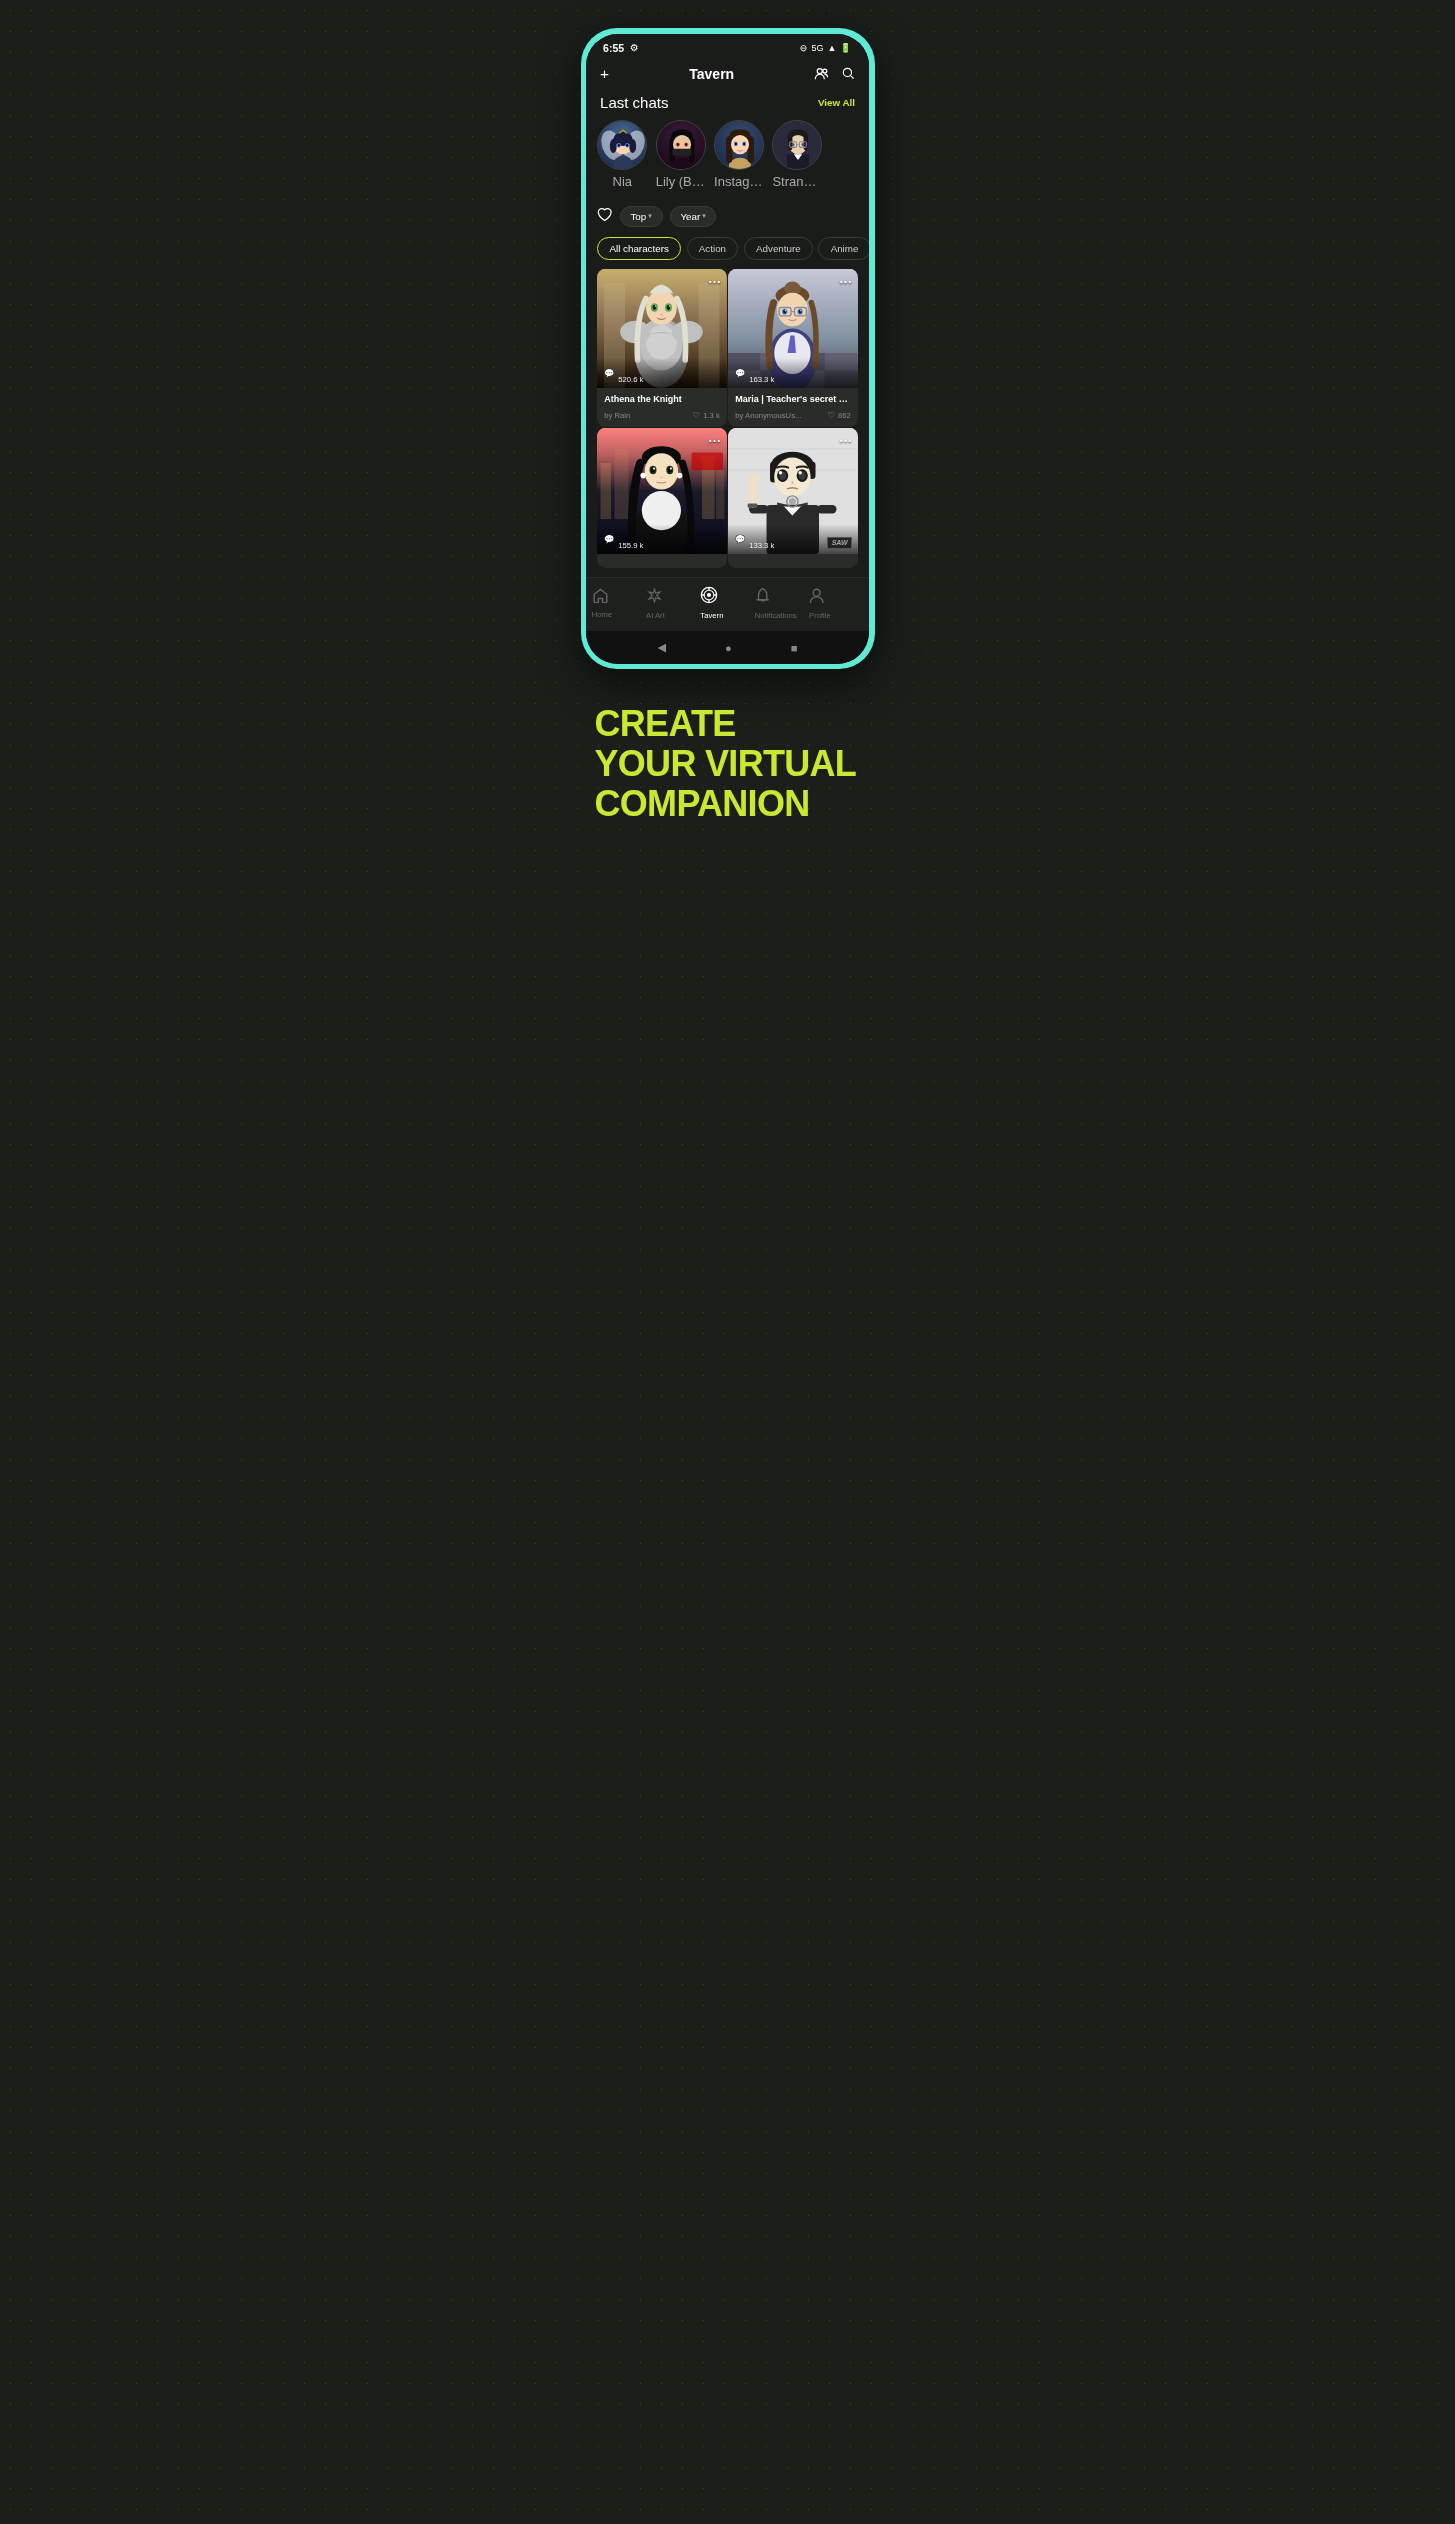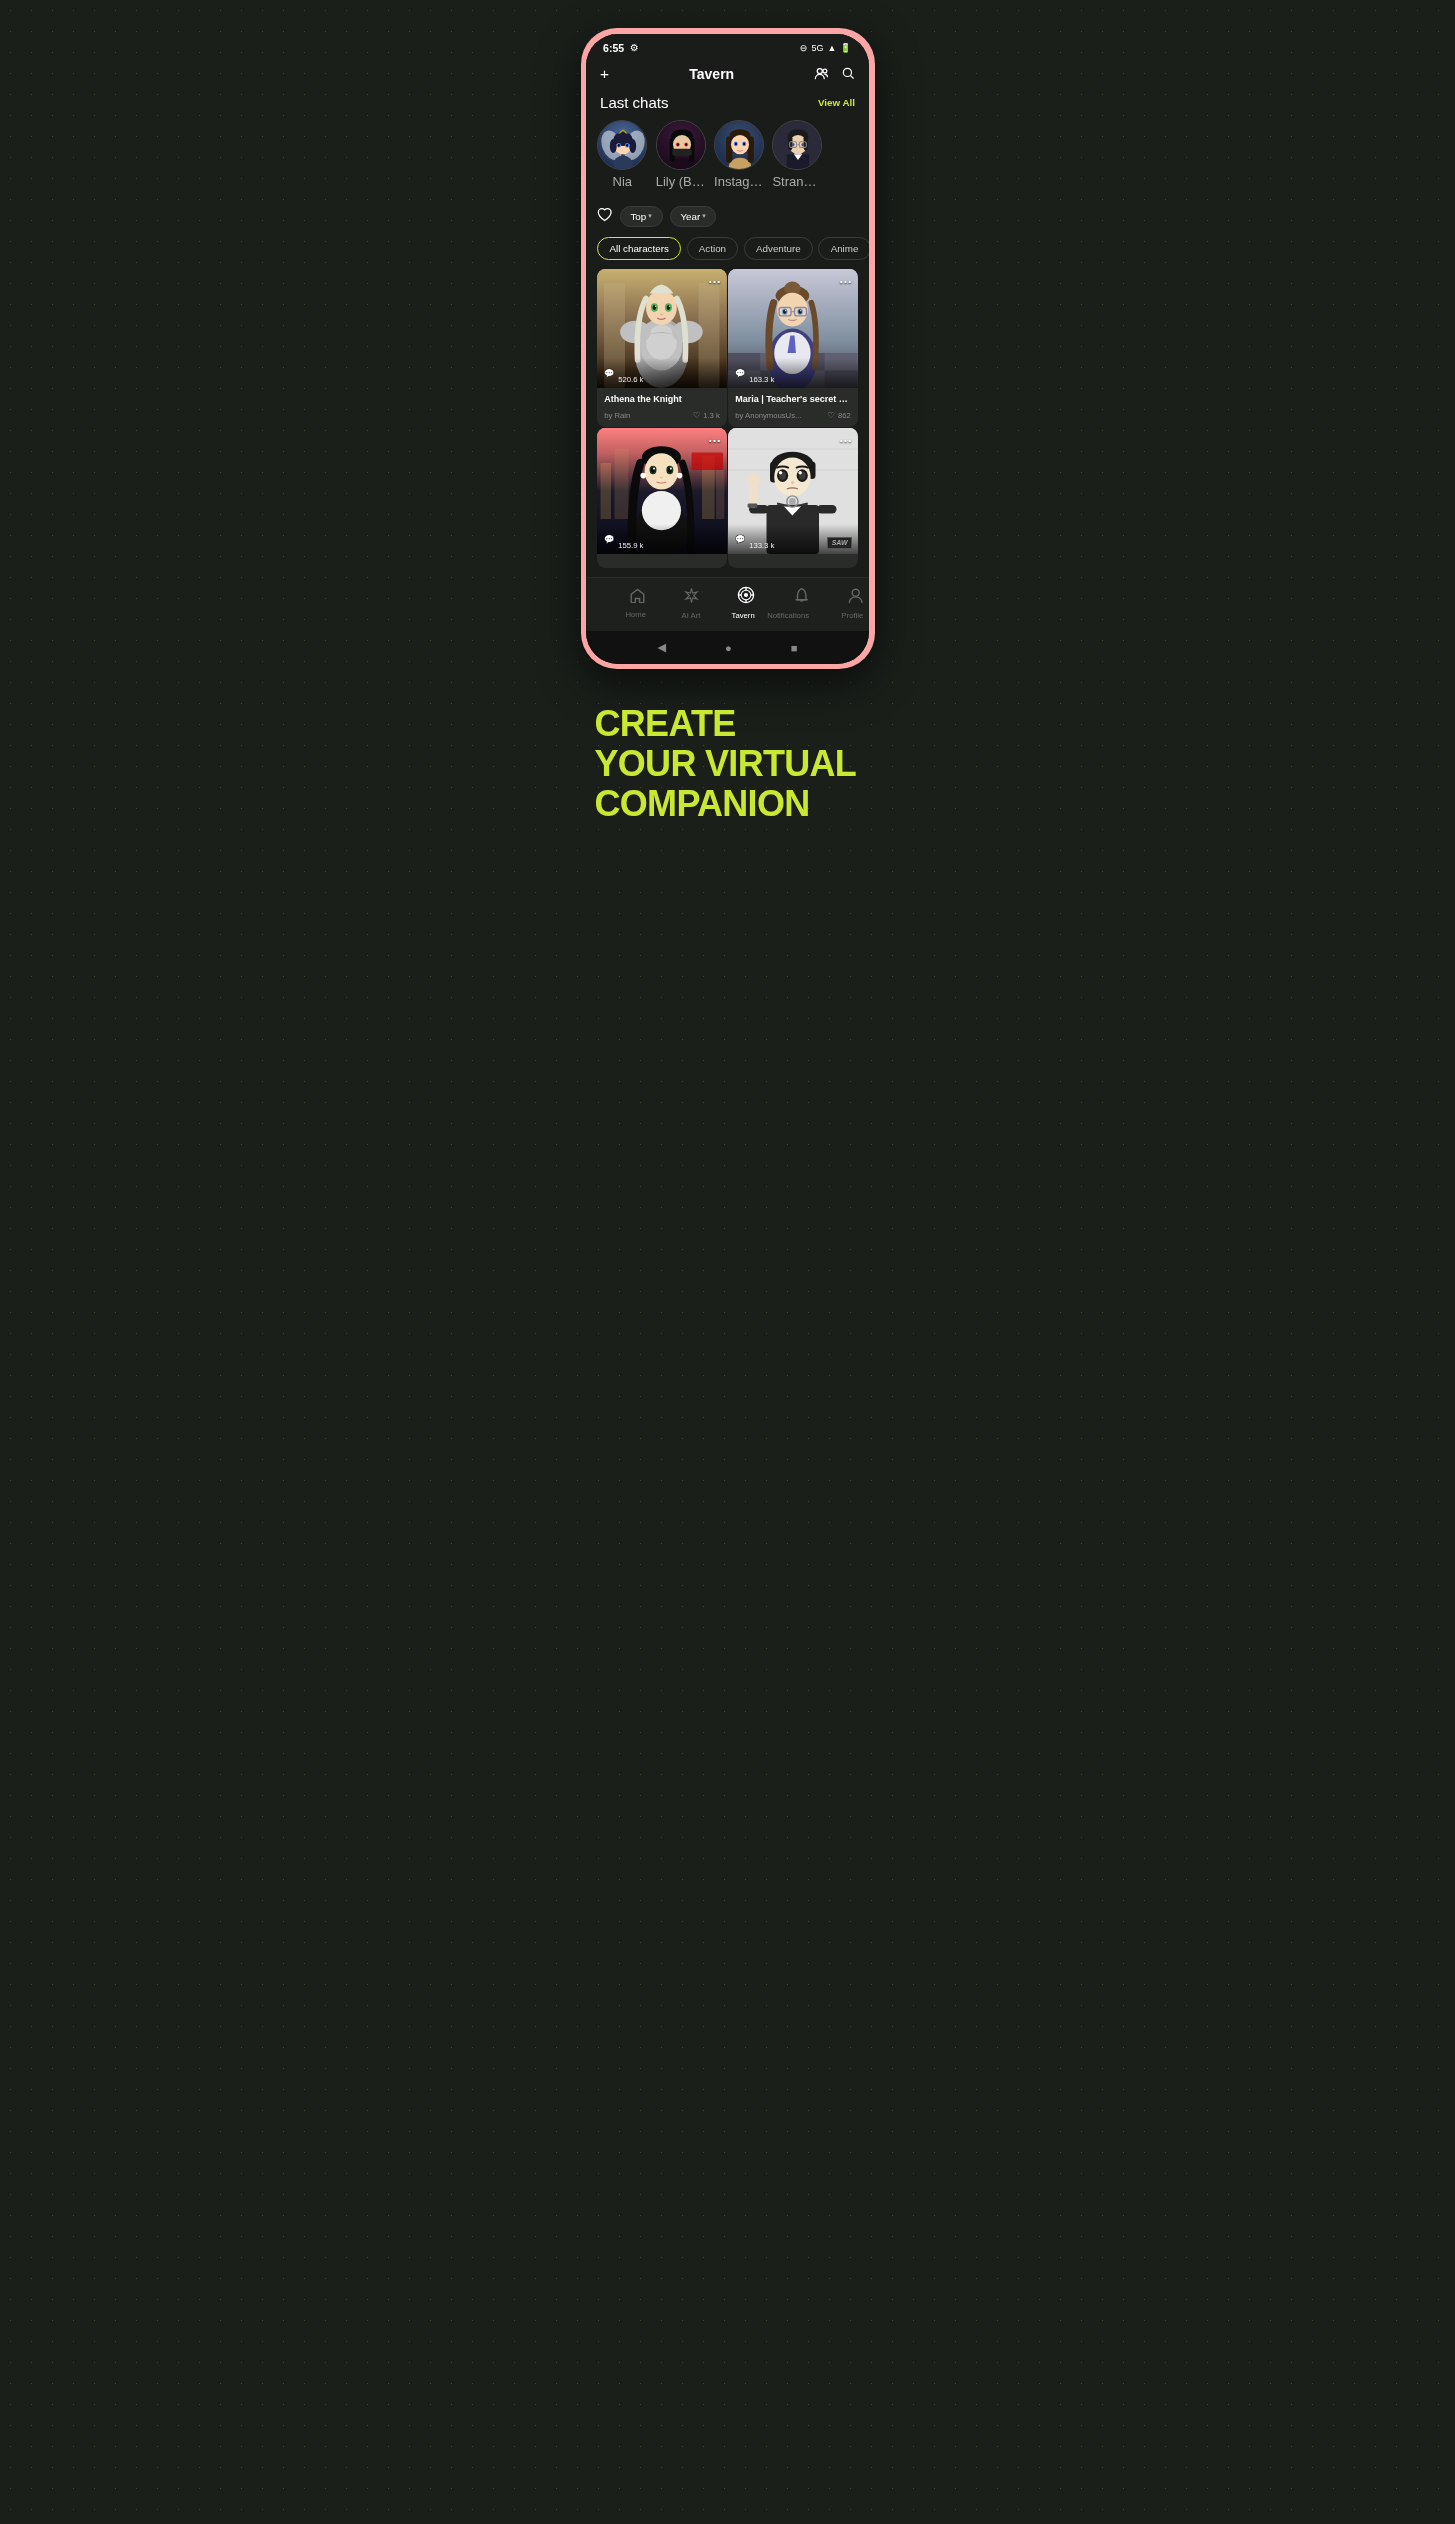--- a/index.html
+++ b/index.html
@@ -24,21 +24,21 @@
       z-index: 0;
     }
 
     .phone-wrapper {
       position: relative;
       z-index: 1;
       width: 294px;
     }
 
     .phone-outer {
-      background: #fca5a5;
+      background: #5eead4;
       border-radius: 36px;
       padding: 5.6px;
       box-shadow: 0 14px 42px rgba(0,0,0,0.6);
     }
 
     .phone-inner {
       background: #1a1c1a;
       border-radius: 32px;
       overflow: hidden;
       position: relative;
@@ -349,21 +349,21 @@
       align-items: center;
       padding: 8.4px 5.6px 11.2px;
       background: #1e201e;
       border-top: 0.7px solid #2a2c2a;
       margin-top: 2.8px;
     }
 
     .nav-item {
       display: flex;
       flex-direction: column;
-      align-items: flex-end;
+      align-items: flex-start;
       gap: 2.8px;
       cursor: pointer;
       flex: 1;
     }
 
     .nav-icon {
       font-size: 15.4px;
       color: #666;
     }
 

